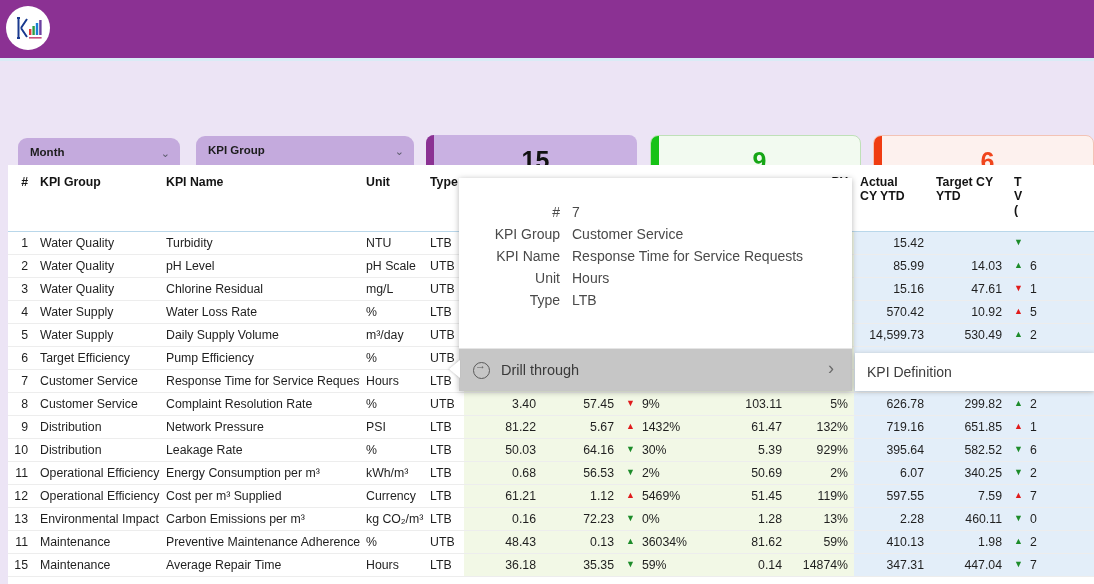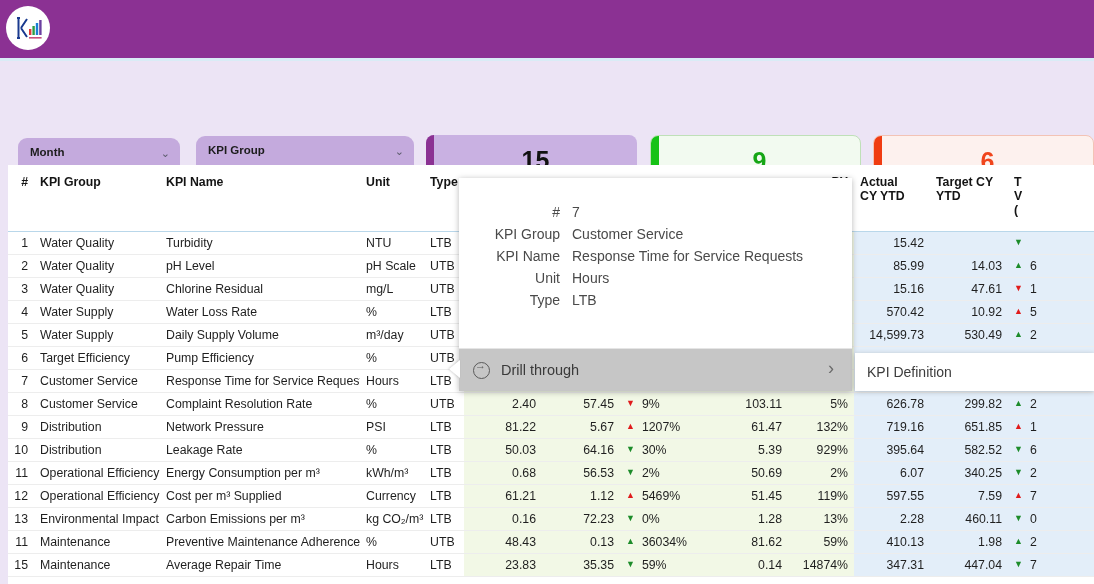--- a/index.html
+++ b/index.html
@@ -495,21 +495,21 @@
               <span class="pct">6</span>
             </div>
           </td>
         </tr>
         <tr>
           <td class="num">8</td>
           <td>Customer Service</td>
           <td>Complaint Resolution Rate</td>
           <td>%</td>
           <td>UTB</td>
-          <td class="num tint-y">2.40</td>
+          <td class="num tint-y">3.40</td>
           <td class="num tint-y">57.45</td>
           <td class="tint-y">
             <div class="vcell-l">
               <span class="tri tri-dn-r">▼</span>
               <span class="pct">9%</span>
             </div>
           </td>
           <td class="num tint-y">103.11</td>
           <td class="num tint-y">5%</td>
           <td class="num tint-b">626.78</td>
@@ -525,21 +525,21 @@
           <td class="num">9</td>
           <td>Distribution</td>
           <td>Network Pressure</td>
           <td>PSI</td>
           <td>LTB</td>
           <td class="num tint-y">81.22</td>
           <td class="num tint-y">5.67</td>
           <td class="tint-y">
             <div class="vcell-l">
               <span class="tri tri-up-r">▲</span>
-              <span class="pct">1207%</span>
+              <span class="pct">1432%</span>
             </div>
           </td>
           <td class="num tint-y">61.47</td>
           <td class="num tint-y">132%</td>
           <td class="num tint-b">719.16</td>
           <td class="num tint-b">651.85</td>
           <td class="tint-b">
             <div class="vcell-l">
               <span class="tri tri-up-r">▲</span>
               <span class="pct">1</span>
@@ -670,21 +670,21 @@
               <span class="pct">2</span>
             </div>
           </td>
         </tr>
         <tr>
           <td class="num">15</td>
           <td>Maintenance</td>
           <td>Average Repair Time</td>
           <td>Hours</td>
           <td>LTB</td>
-          <td class="num tint-y">23.83</td>
+          <td class="num tint-y">36.18</td>
           <td class="num tint-y">35.35</td>
           <td class="tint-y">
             <div class="vcell-l">
               <span class="tri tri-dn-g">▼</span>
               <span class="pct">59%</span>
             </div>
           </td>
           <td class="num tint-y">0.14</td>
           <td class="num tint-y">14874%</td>
           <td class="num tint-b">347.31</td>

